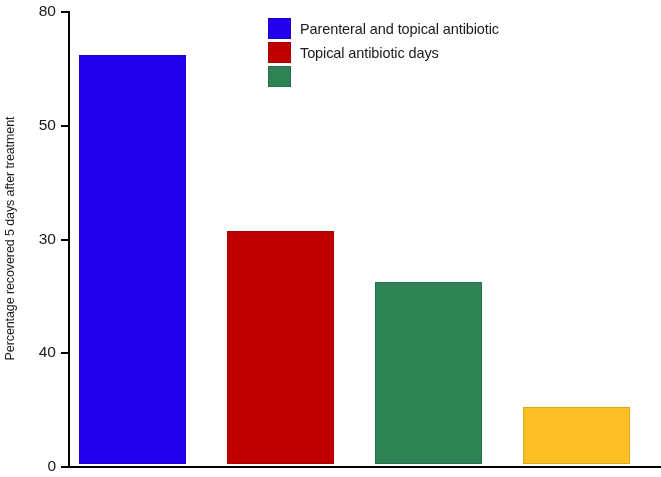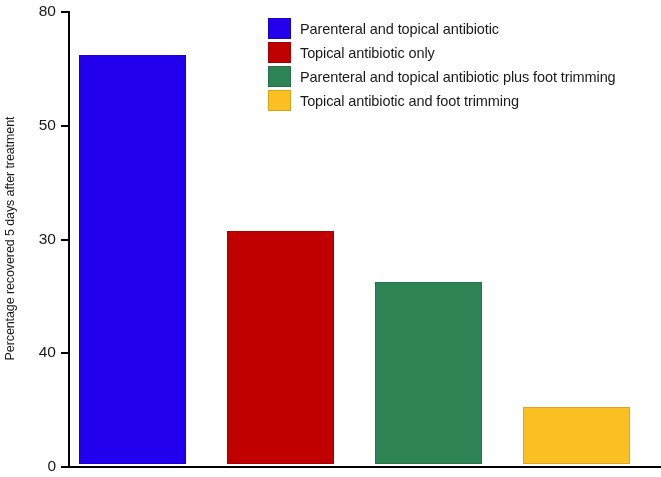--- a/index.html
+++ b/index.html
@@ -164,25 +164,20 @@
 
   </div>
 
   <div class="legend">
     <div class="legend-row">
       <span class="swatch" style="background: rgb(34, 0, 238);"></span>
       <span class="legend-text">Parenteral and topical antibiotic</span>
     </div>
     <div class="legend-row">
       <span class="swatch" style="background: rgb(192, 0, 0);"></span>
-      <span class="legend-text">Topical antibiotic only</span>
+      <span class="legend-text">Topical antibiotic days</span>
     </div>
     <div class="legend-row">
       <span class="swatch" style="background: rgb(46, 131, 85);"></span>
-      <span class="legend-text">Parenteral and topical antibiotic plus foot trimming</span>
-    </div>
-    <div class="legend-row">
-      <span class="swatch" style="background: rgb(251, 191, 36);"></span>
-      <span class="legend-text">Topical antibiotic and foot trimming</span>
     </div>
   </div>
 
 </div>
 
 </body></html>

